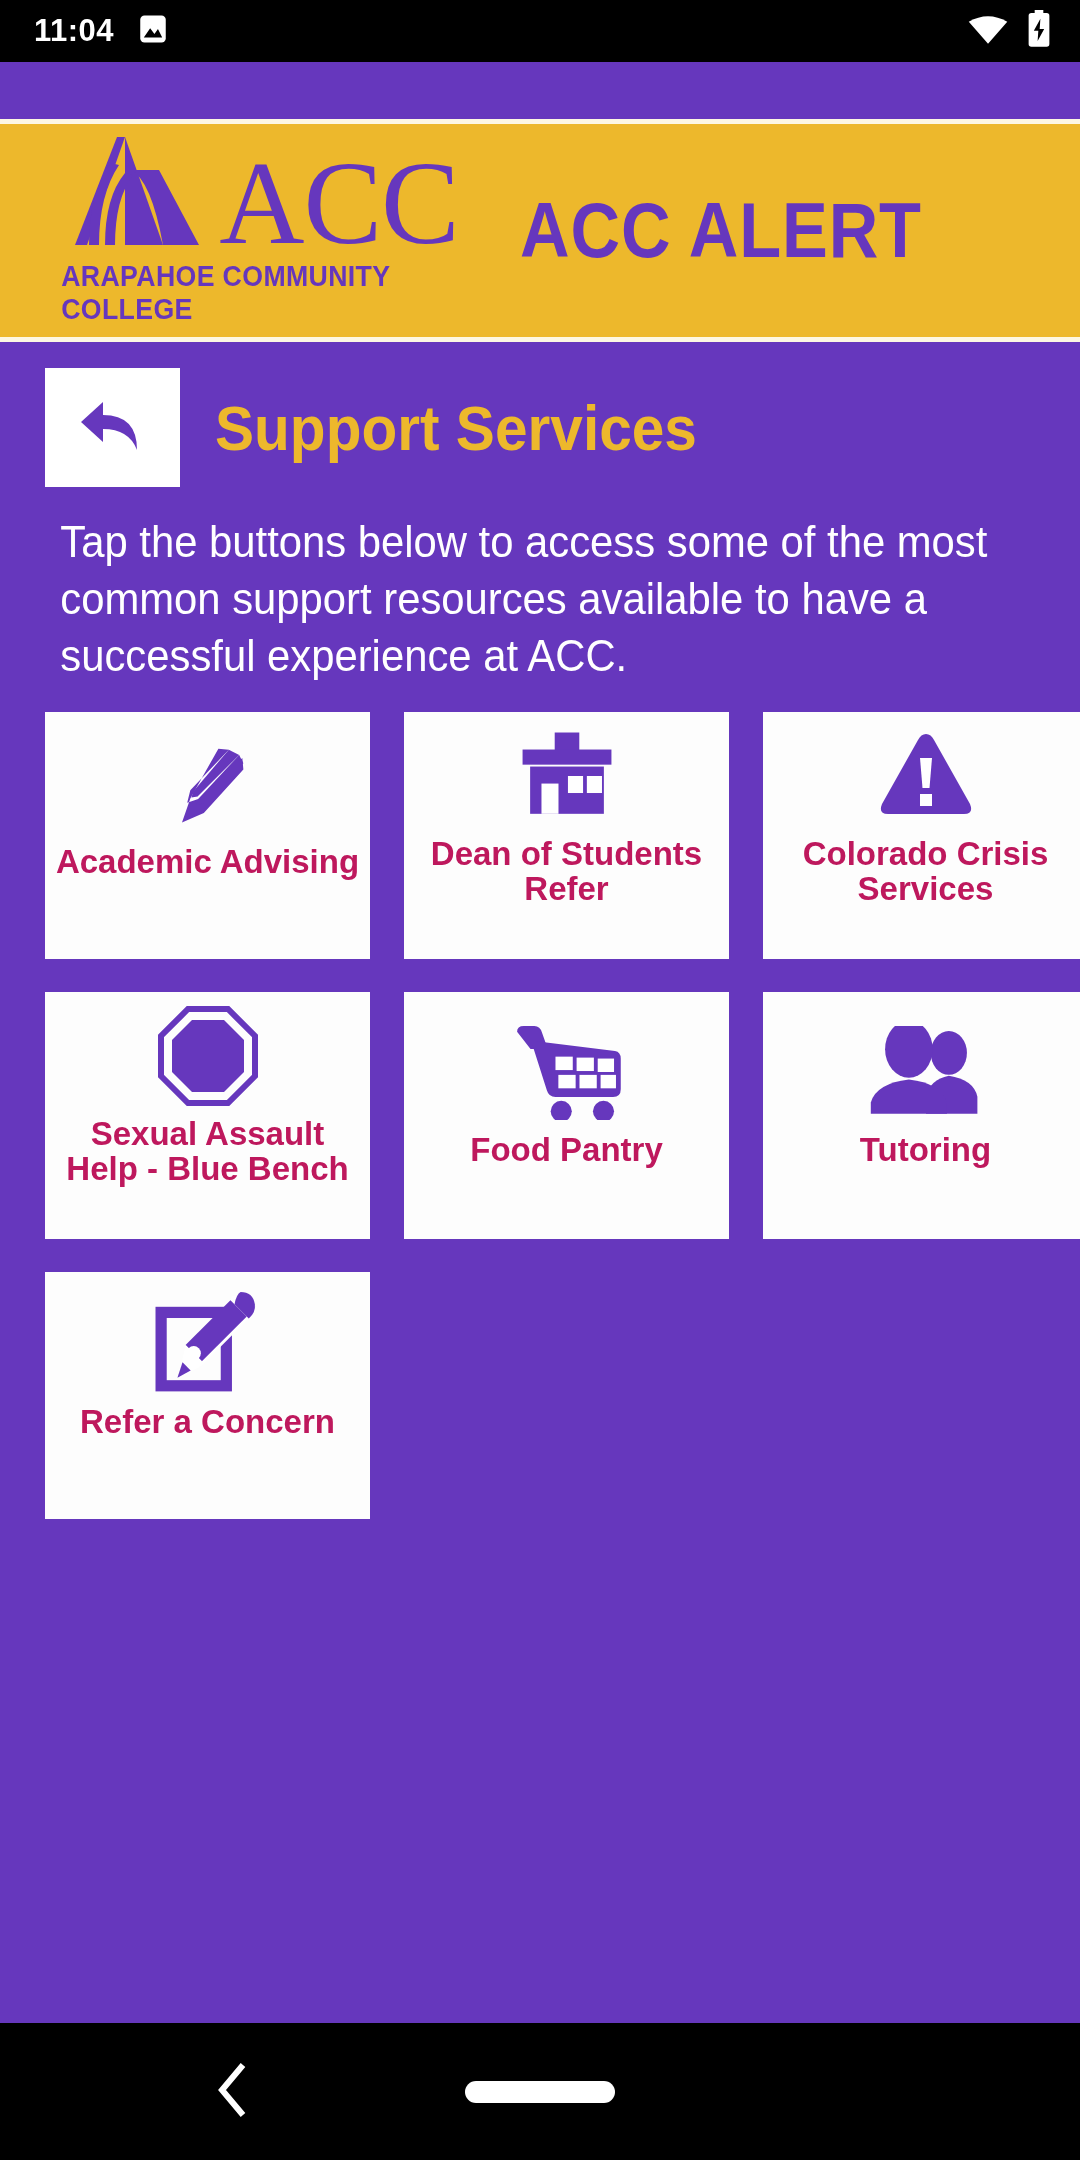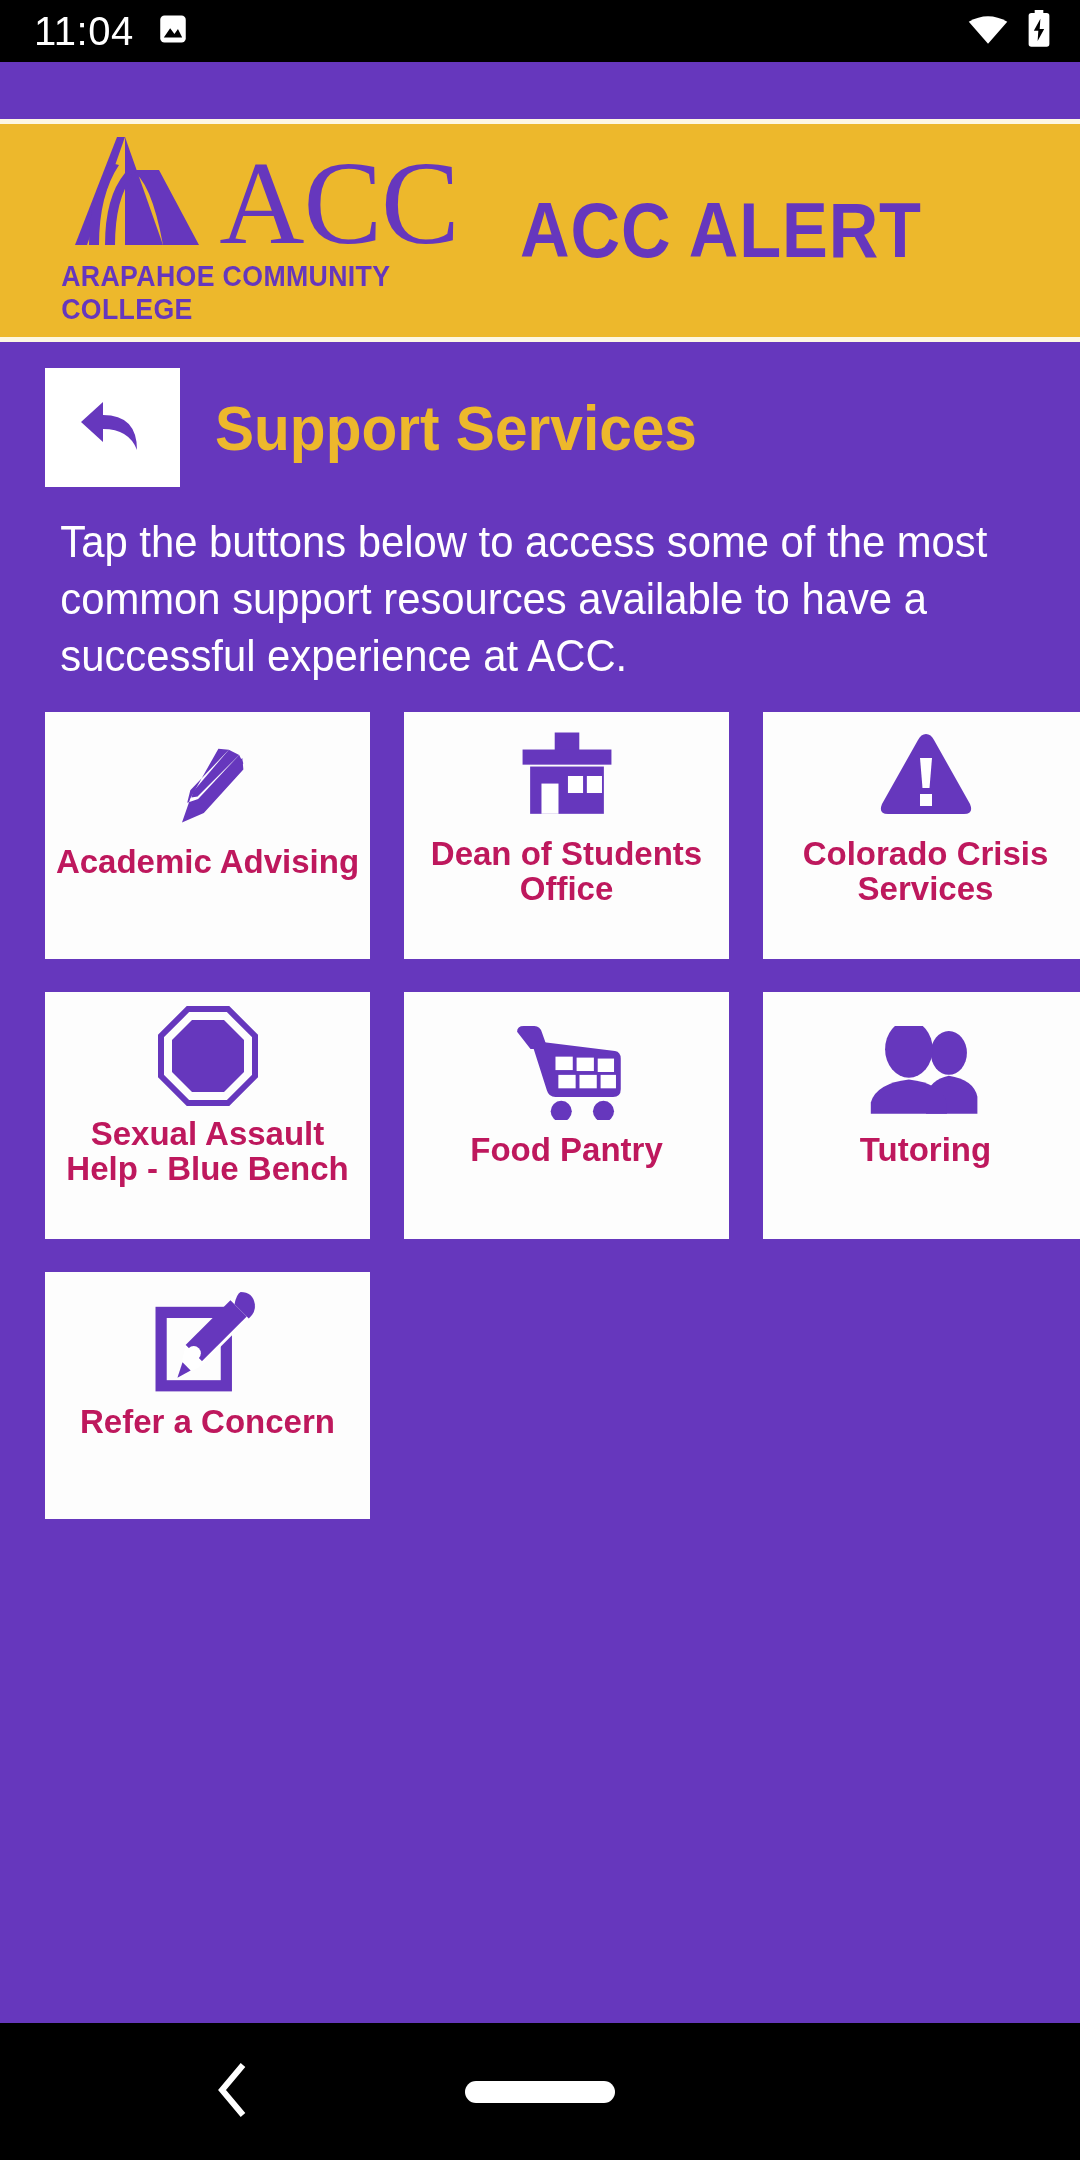--- a/index.html
+++ b/index.html
@@ -27,22 +27,22 @@
     height: 62px;
     background: #000000;
     display: flex;
     align-items: center;
     padding: 0 28px 0 34px;
     flex: 0 0 auto;
     box-sizing: border-box;
   }
   .status-clock {
     color: #ffffff;
-    font-size: 40px;
-    font-weight: 400;
+    font-size: 31px;
+    font-weight: 700;
     letter-spacing: 0.5px;
     font-family: "Liberation Sans", sans-serif;
   }
   .status-left-icons {
     display: flex;
     align-items: center;
     margin-left: 22px;
     gap: 14px;
   }
   .status-right {
@@ -328,21 +328,21 @@
           <div class="tile-icon">
             <svg width="104" height="92" viewBox="0 0 110 96">
               <rect x="42" y="2" width="26" height="22" fill="#6637bd"></rect>
               <rect x="8" y="20" width="94" height="16" fill="#6637bd"></rect>
               <rect x="16" y="38" width="78" height="50" fill="#6637bd"></rect>
               <rect x="28" y="56" width="18" height="32" fill="#ffffff"></rect>
               <rect x="56" y="48" width="16" height="18" fill="#ffffff"></rect>
               <rect x="76" y="48" width="16" height="18" fill="#ffffff"></rect>
             </svg>
           </div>
-          <div class="tile-label">Dean of Students Office</div>
+          <div class="tile-label">Dean of Students Refer</div>
         </div>
 
 
         <div class="tile lines3">
           <div class="tile-icon">
             <svg width="100" height="92" viewBox="0 0 100 92">
               <path d="M50 4 Q55 4 58 10 L94 74 Q98 84 88 84 L12 84 Q2 84 6 74 L42 10 Q45 4 50 4 Z" fill="#6637bd"></path>
               <path d="M44 28 L56 28 L53.5 58 L46.5 58 Z" fill="#ffffff"></path>
               <rect x="44" y="64" width="12" height="12" fill="#ffffff"></rect>
             </svg>

